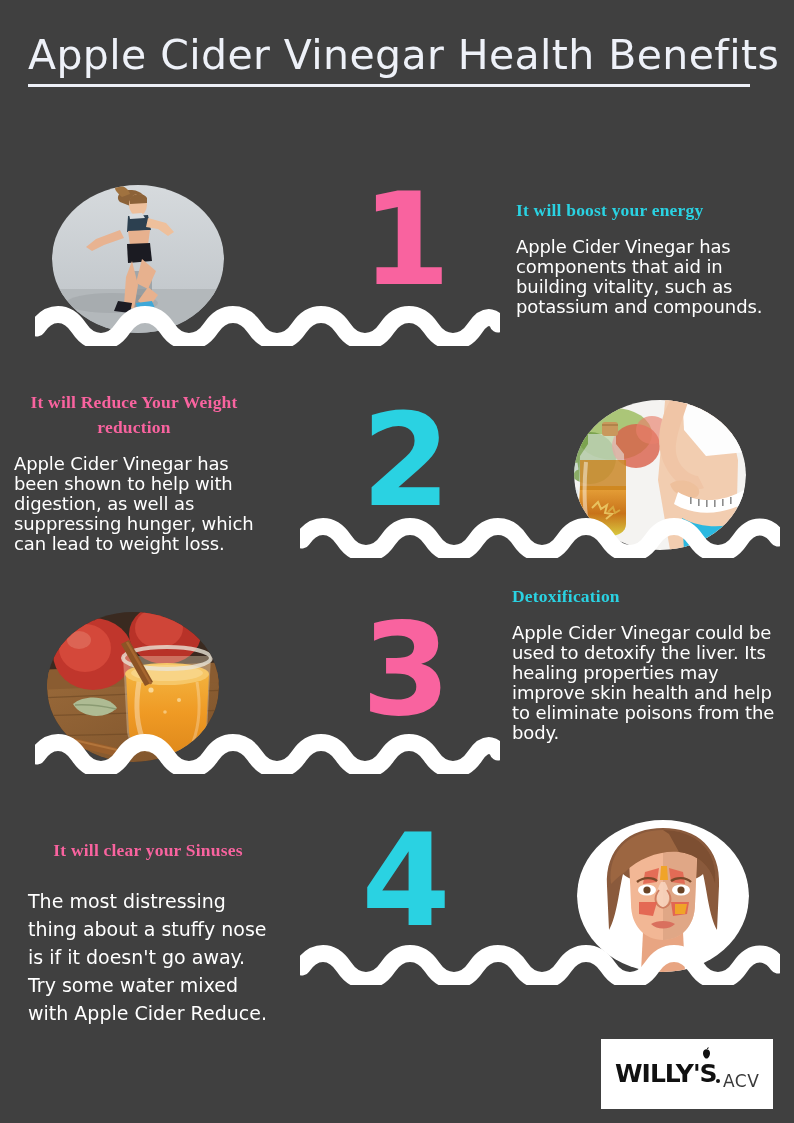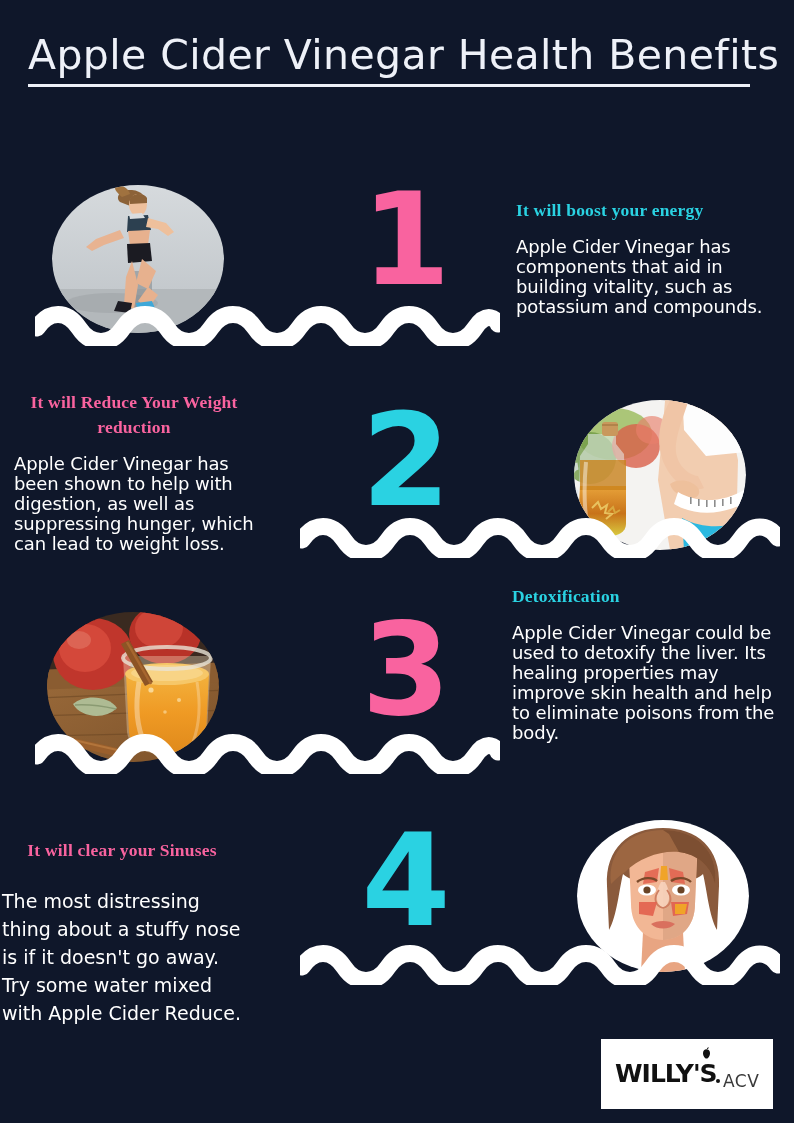--- a/index.html
+++ b/index.html
@@ -11,21 +11,21 @@
     height: 1123px;
     background: #25356b;
     font-family: "Liberation Sans", sans-serif;
     overflow: hidden;
     position: relative;
   }
   .page {
     position: relative;
     width: 794px;
     height: 1123px;
-    background: #0f172a;
+    background: #404040;
     overflow: hidden;
   }
 
   
   .title {
     position: absolute;
     left: 28px;
     top: 28px;
     width: 738px;
     color: #eef1f8;
@@ -375,21 +375,21 @@
     <p class="head head-cyan">Detoxification</p>
     <p class="body-txt">Apple Cider Vinegar could be used to detoxify the liver. Its healing properties may improve skin health and help to eliminate poisons from the body.</p>
   </div>
 
   <div class="wave" style="left:35px; top:734px;">
     <svg width="465" height="40" viewBox="0 0 465 40" xmlns="http://www.w3.org/2000/svg">
       <path d="M2,22 C14,4 32,4 44,22 S76,40 88,22 S120,4 132,22 S164,40 176,22 S208,4 220,22 S252,40 264,22 S296,4 308,22 S340,40 352,22 S384,4 396,22 S428,40 440,22 S462,14 463,18" fill="none" stroke="#ffffff" stroke-width="17" stroke-linecap="round"></path>
     </svg>
   </div>
 
-  <div class="txt-block ta-center" style="left:2px; top:838px; width:240px;">
+  <div class="txt-block ta-center" style="left:28px; top:838px; width:240px;">
     <p class="head head-pink">It will clear your Sinuses</p>
     <p class="body-txt body-light ta-left" style="margin-top:24px;">The most distressing thing about a stuffy nose is if it doesn't go away. Try some water mixed with Apple Cider Reduce.</p>
   </div>
 
   <div class="numeral num-cyan" style="left:320px; top:817px;">4</div>
 
   <div class="photo" style="left:577px; top:820px; width:172px; height:152px;">
     <svg width="172" height="152" viewBox="0 0 172 152" xmlns="http://www.w3.org/2000/svg">
       <defs>
         <clipPath id="c4">

